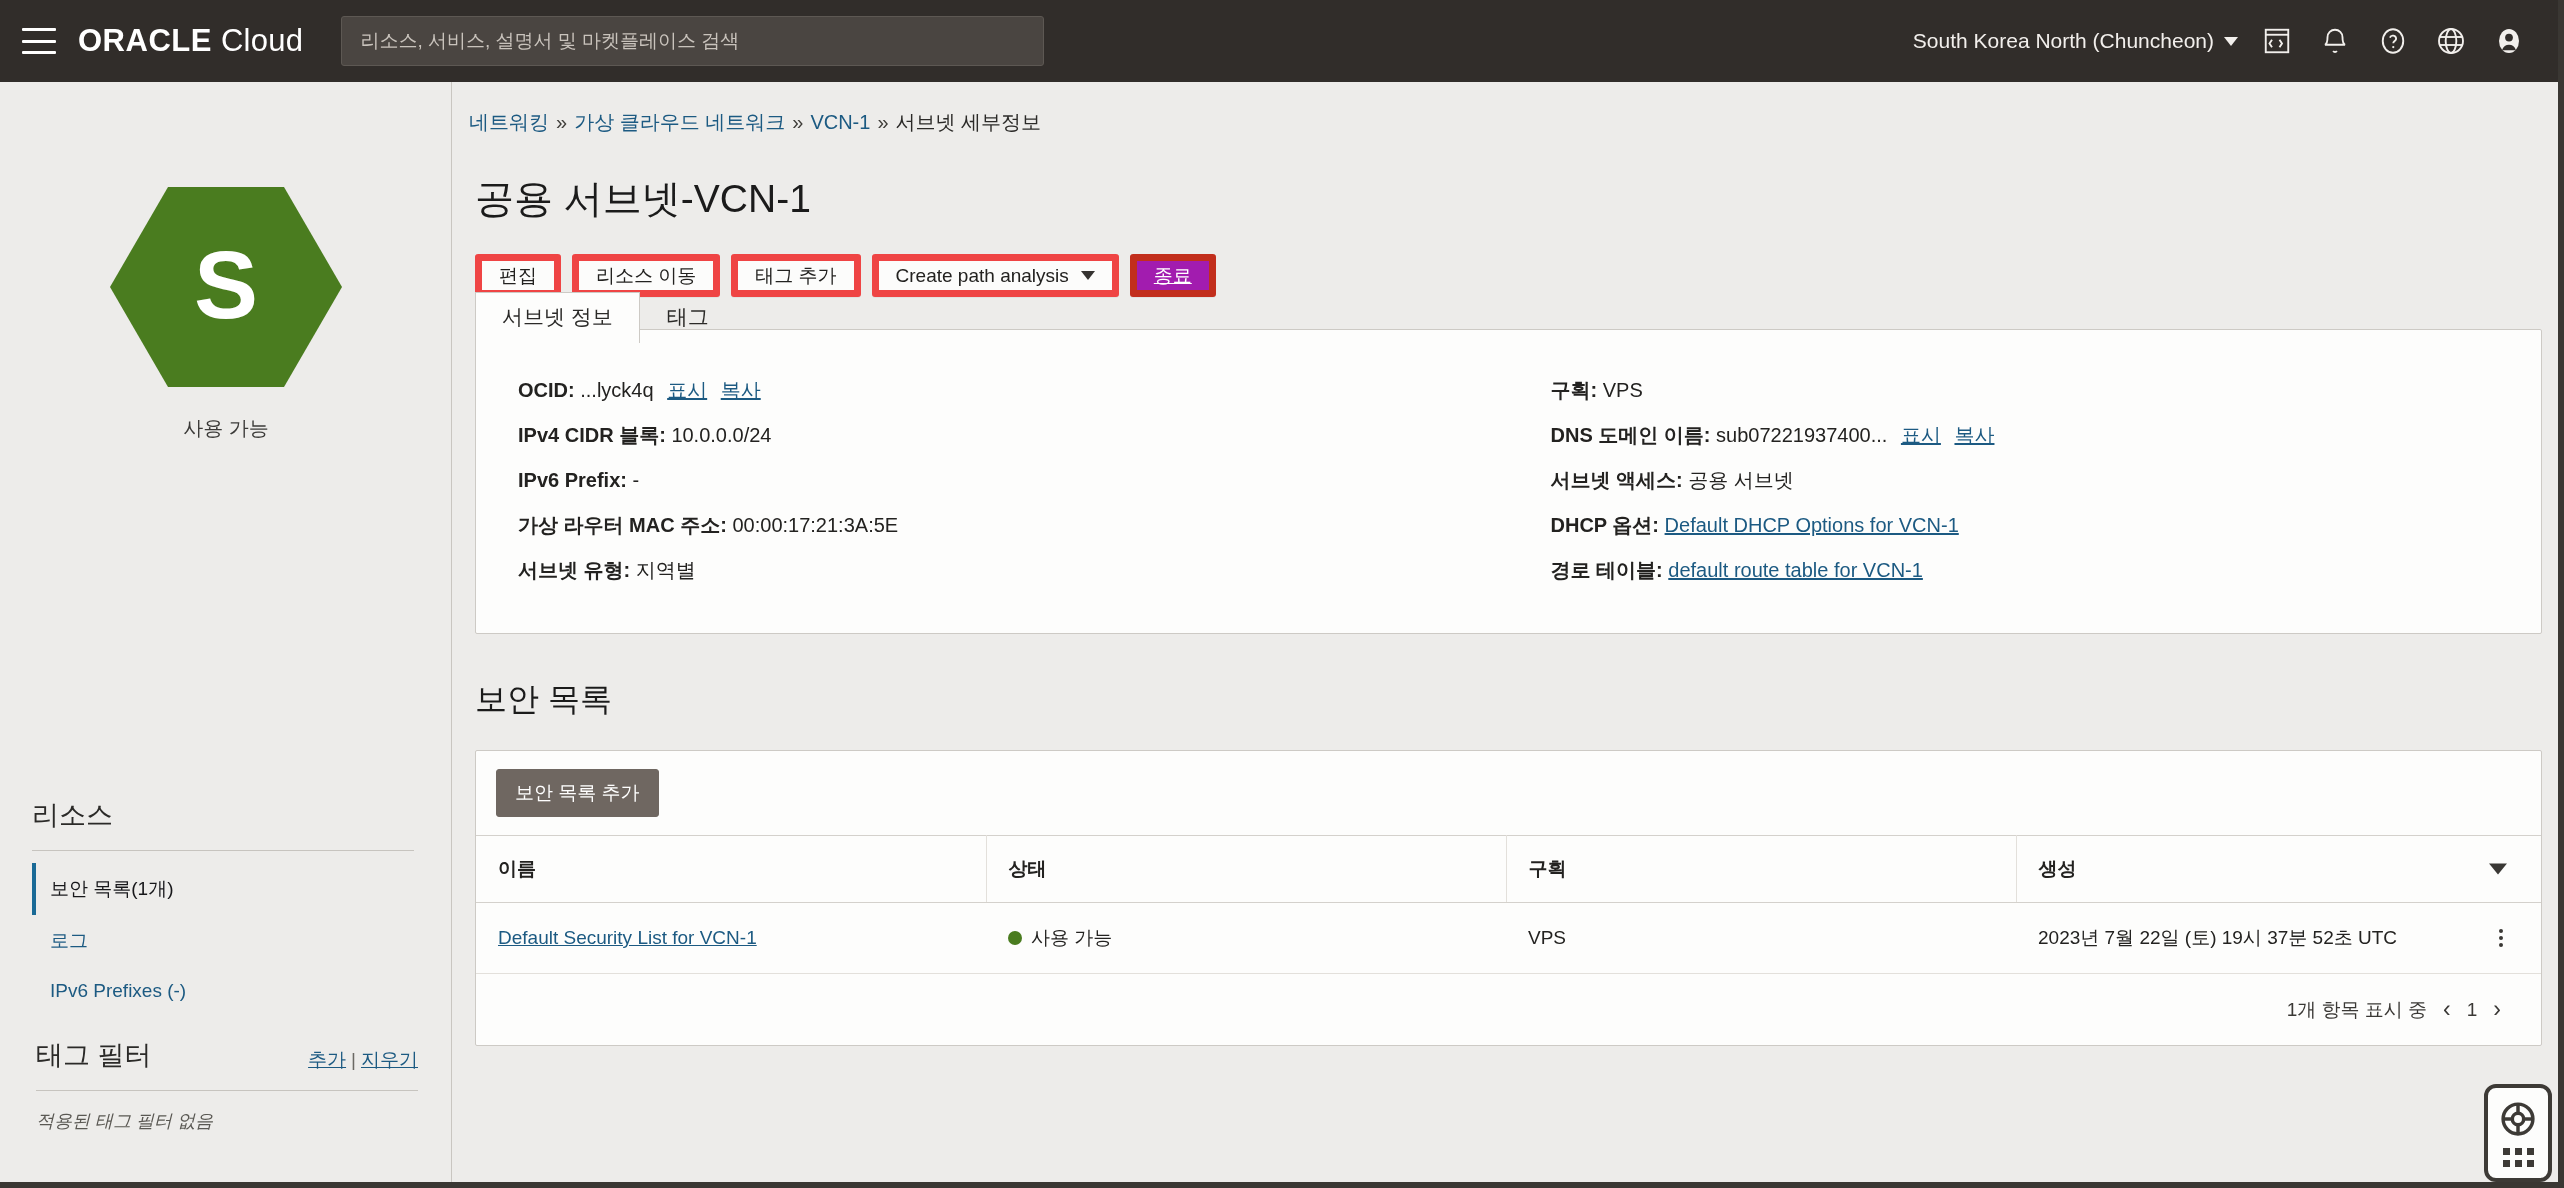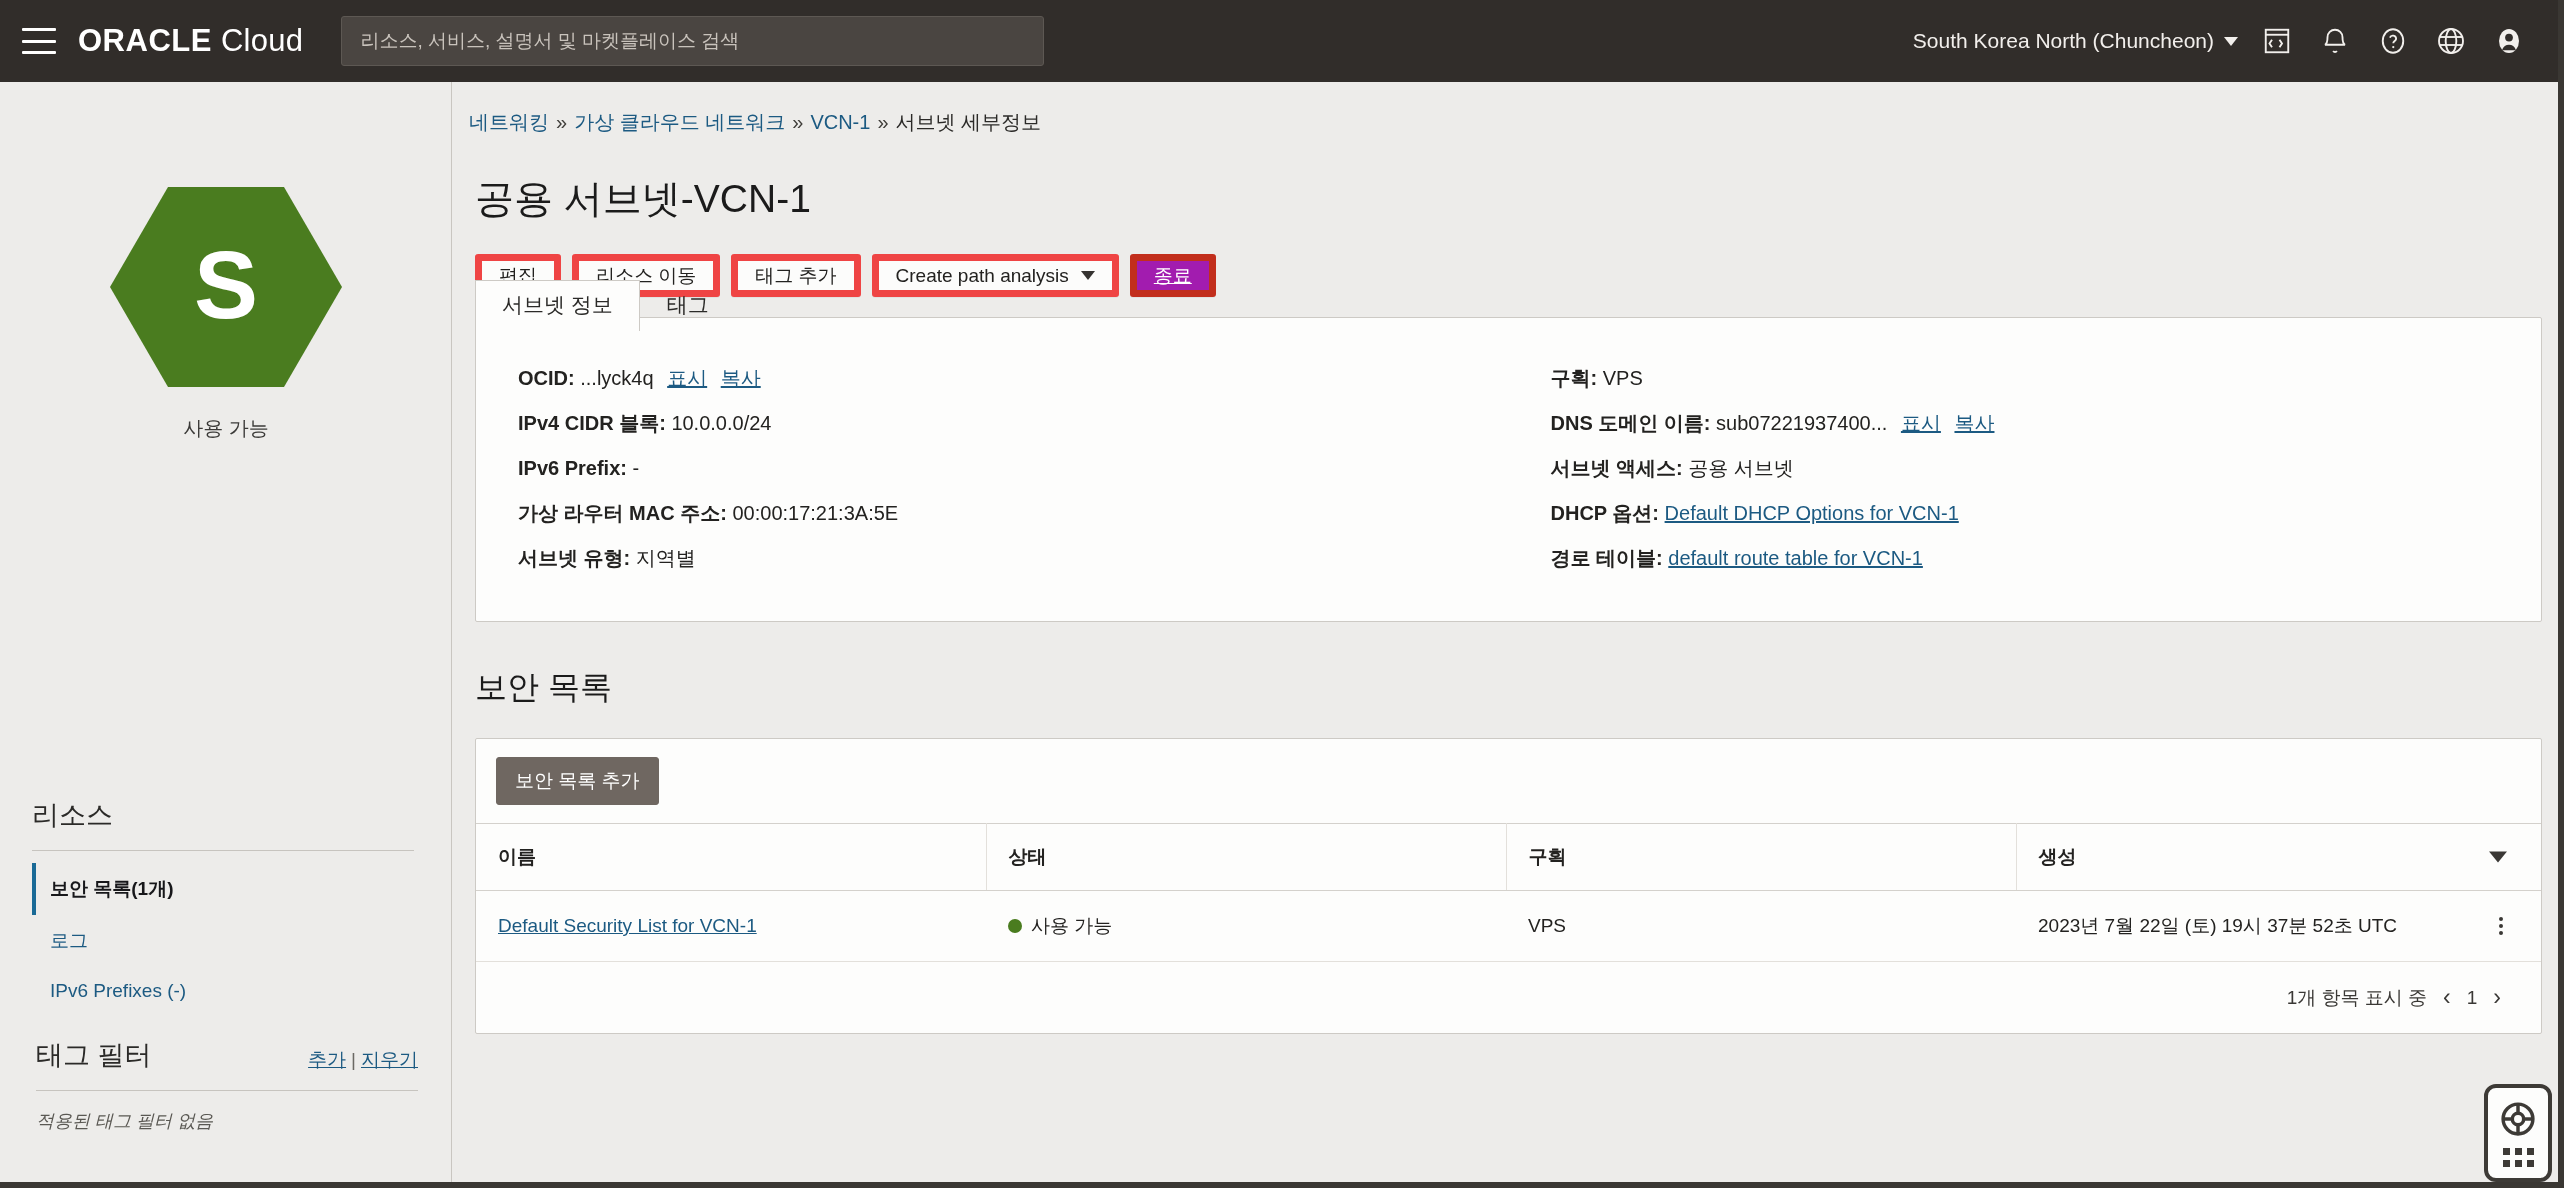--- a/index.html
+++ b/index.html
@@ -97,21 +97,21 @@
     position: absolute; left: 32px; top: 715px; width: 382px;
   }
   #resources h3, #tagfilter h3 {
     margin: 0; font-size: 27px; font-weight: 400; color: #2b2a28;
   }
   .side-hr { border-top: 1px solid #c7c4bf; margin-top: 17px; }
   .res-item {
     font-size: 19px; padding: 13px 0 13px 18px; cursor: pointer; color: #1c5a82;
   }
   .res-item.active {
-    font-weight: 700; color: #17171a; border-left: 4px solid #1a6a96; padding-left: 14px;
+    font-weight: 400; color: #17171a; border-left: 4px solid #1a6a96; padding-left: 14px;
   }
 
   #tagfilter {
     position: absolute; left: 36px; top: 955px; width: 382px;
   }
   #tagfilter .row { display: flex; align-items: flex-end; justify-content: space-between; }
   #tagfilter .links { font-size: 19px; color: #1c5a82; }
   #tagfilter .links a { color: #1c5a82; text-decoration: underline; cursor: pointer; }
   #tagfilter .links .sep { color: #6b6964; text-decoration: none; margin: 0 5px; }
   #tagfilter .note { margin-top: 18px; font-size: 18px; color: #5a5853; font-style: italic; }
@@ -142,21 +142,21 @@
     background: #a21caf; border-color: #c22e1c; color: #fff; text-decoration: underline;
   }
   .caret {
     width: 0; height: 0;
     border-left: 7px solid transparent; border-right: 7px solid transparent;
     border-top: 9px solid #353330;
   }
 
   
   #infocard {
-    margin: 20px 22px 0 22px;
+    margin: 32px 22px 0 22px;
     background: #fdfdfc;
     border: 1px solid #cdcac5;
     border-radius: 2px;
     position: relative;
   }
   #tabs {
     position: absolute; top: -38px; left: -1px; display: flex; gap: 0;
   }
   .tab {
     font-size: 21px; padding: 10px 26px 12px 26px; cursor: pointer;

